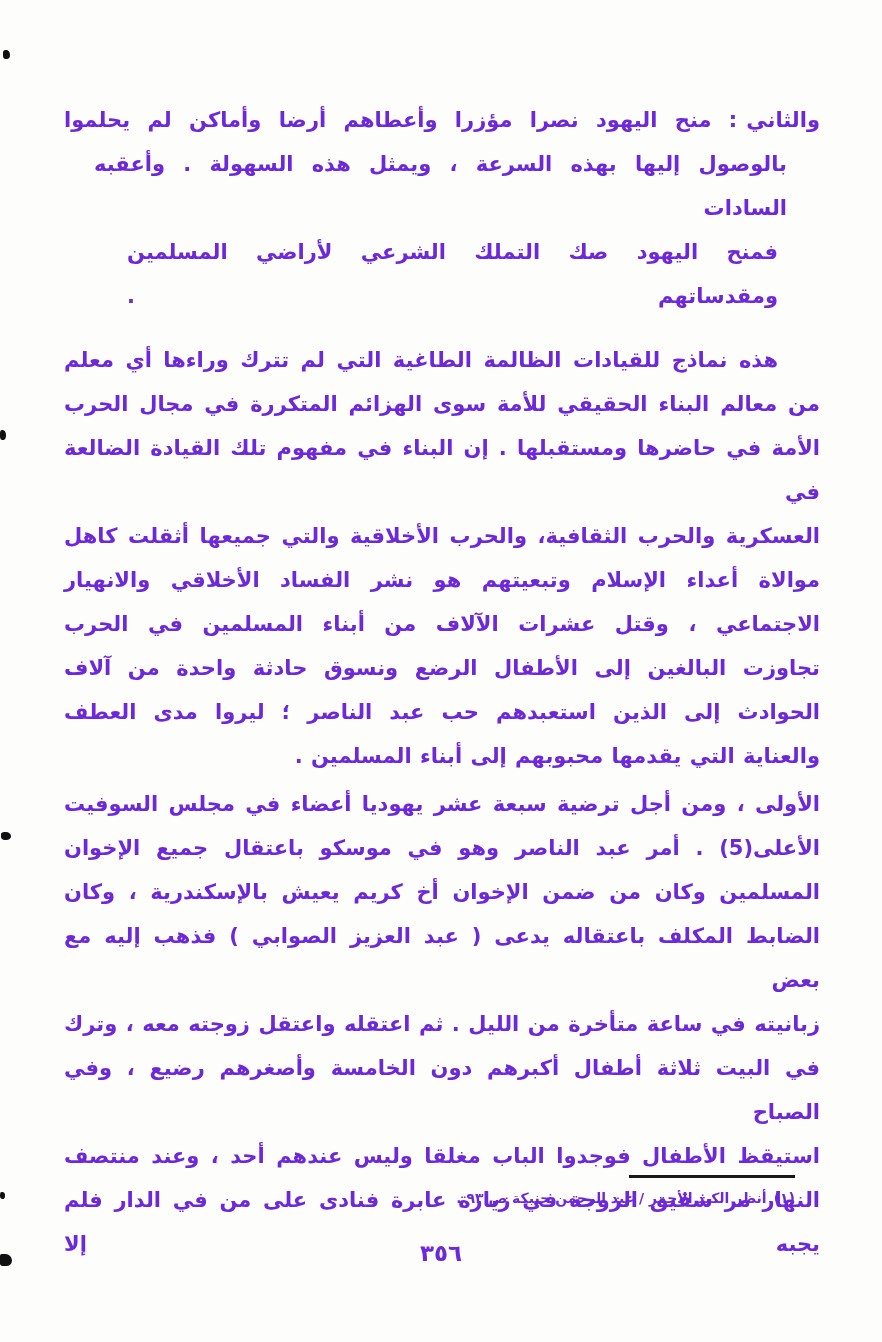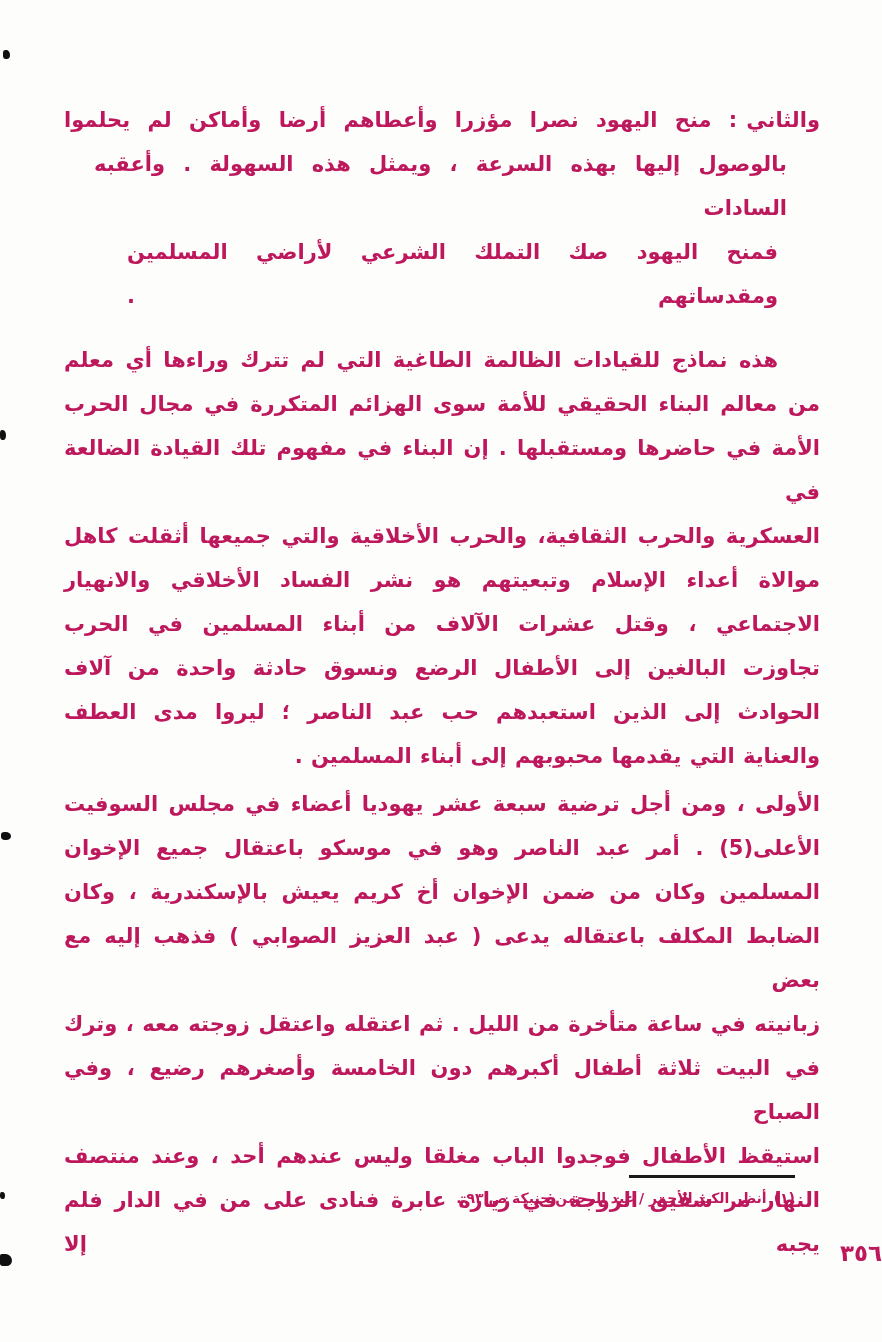--- a/index.html
+++ b/index.html
@@ -6,21 +6,21 @@
   body{
     background:#e9e9e9;
     font-family:"DejaVu Sans", sans-serif;
   }
   .page{
     position:relative;
     width:882px;
     height:1342px;
     margin:0 auto;
     background:#fdfdfc;
-    color:#be185d;
+    color:#6d28d9;
     overflow:hidden;
   }
   .textcol{
     position:absolute;
     top:98px;
     right:62px;
     width:756px;
     direction:rtl;
     font-size:21px;
     font-weight:700;
@@ -67,21 +67,21 @@
     font-size:14px;
     font-weight:700;
     line-height:28px;
   }
   .footnote .fn-marker{margin-left:7px;}
   .page-number{
     position:absolute;
     top:1240px;
     left:0;
     width:100%;
-    text-align:right;
+    text-align:center;
     font-size:23px;
     font-weight:700;
     letter-spacing:2px;
   }
   
   .ink{position:absolute;background:#101010;border-radius:40% 60% 55% 45%;}
   .ink-1{left:3px;top:50px;width:7px;height:9px;}
   .ink-2{left:0px;top:430px;width:6px;height:10px;}
   .ink-3{left:1px;top:832px;width:10px;height:8px;}
   .ink-4{left:0px;top:1192px;width:5px;height:7px;}

